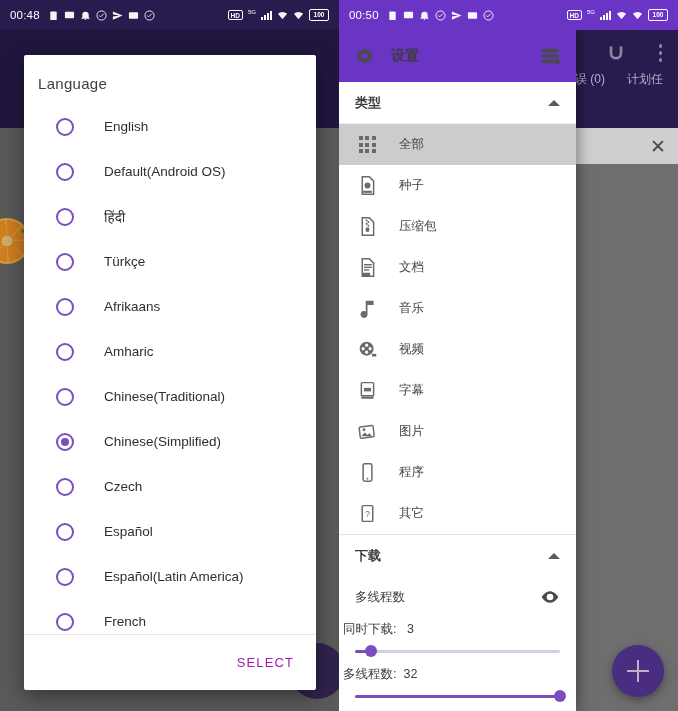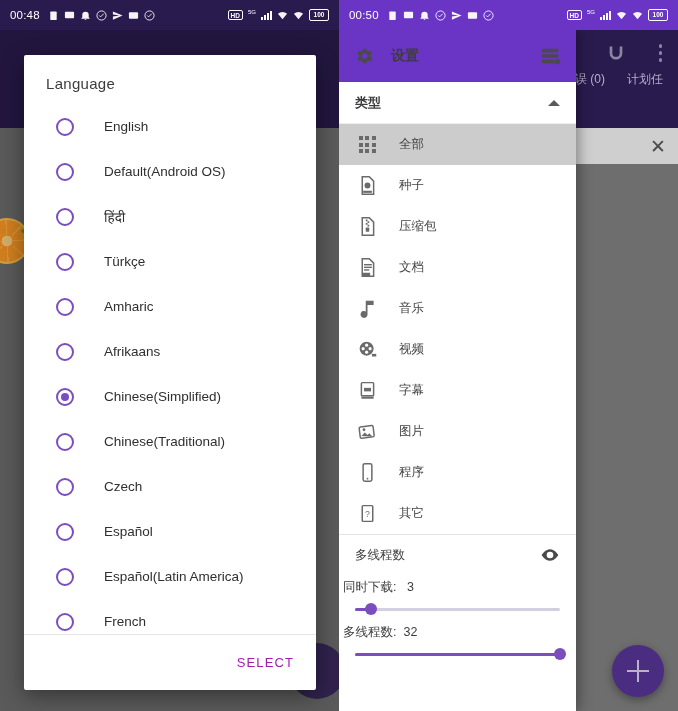--- a/index.html
+++ b/index.html
@@ -72,21 +72,21 @@
   }
 
   
   .scrim { position: absolute; inset: 30px 0 0 0; background: rgba(0,0,0,0.18); z-index: 5; }
   .dialog {
     position: absolute; left: 24px; top: 55px; width: 292px; height: 635px;
     background: #ffffff; border-radius: 2px; z-index: 10;
     box-shadow: 0 6px 22px rgba(0,0,0,.42);
     display: flex; flex-direction: column; overflow: hidden;
   }
-  .dlg-title { padding: 20px 22px 10px 22px; font-size: 15px; color: #3d3d3d; letter-spacing: .3px; }
+  .dlg-title { padding: 20px 22px 10px 14px; font-size: 15px; color: #3d3d3d; letter-spacing: .3px; }
   .dlg-list { flex: 1; overflow: hidden; padding: 2px 0 6px 0; }
   .lang-row { display: flex; align-items: center; height: 45px; padding: 0 22px 0 32px; }
   .radio {
     width: 18px; height: 18px; border-radius: 50%;
     border: 2px solid #7c4dbe; flex: 0 0 18px; position: relative;
   }
   .radio.on::after {
     content: ""; position: absolute; left: 3px; top: 3px;
     width: 8px; height: 8px; border-radius: 50%; background: #7c4dbe;
   }
@@ -278,33 +278,33 @@
           <div class="lang-row">
             <div class="radio"></div>
             <div class="lang-label">हिंदी</div>
           </div>
           <div class="lang-row">
             <div class="radio"></div>
             <div class="lang-label">Türkçe</div>
           </div>
           <div class="lang-row">
             <div class="radio"></div>
+            <div class="lang-label">Afrikaans</div>
+          </div>
+          <div class="lang-row">
+            <div class="radio"></div>
             <div class="lang-label">Amharic</div>
           </div>
           <div class="lang-row">
             <div class="radio"></div>
-            <div class="lang-label">Afrikaans</div>
+            <div class="lang-label">Chinese(Traditional)</div>
           </div>
           <div class="lang-row">
             <div class="radio on"></div>
             <div class="lang-label">Chinese(Simplified)</div>
-          </div>
-          <div class="lang-row">
-            <div class="radio"></div>
-            <div class="lang-label">Chinese(Traditional)</div>
           </div>
           <div class="lang-row">
             <div class="radio"></div>
             <div class="lang-label">Czech</div>
           </div>
           <div class="lang-row">
             <div class="radio"></div>
             <div class="lang-label">Español</div>
           </div>
           <div class="lang-row">
@@ -544,20 +544,24 @@
               <svg viewBox="0 0 24 24">
                 <rect x="6" y="3" width="12" height="18" rx="1" fill="none" stroke="#6a6a6a" stroke-width="1.7"></rect>
                 <text x="12" y="16" font-size="10" text-anchor="middle" fill="#6a6a6a" font-family="sans-serif">?</text>
               </svg>
             </span>
             <span class="cat-label">其它</span>
           </div>
         </div>
 
       <div class="dl-sec">
+        <div class="sec-header" style="border-bottom:none">
+          <span>下载</span>
+          <span class="chev"></span>
+        </div>
         <div class="dl-row">
           <span>多线程数</span>
           <span class="eye">
             <svg viewBox="0 0 24 24">
                 <path d="M12 5C6 5 2 12 2 12s4 7 10 7 10-7 10-7-4-7-10-7zm0 11a4 4 0 110-8 4 4 0 010 8z"></path>
               </svg>
           </span>
         </div>
         <div class="slider-label">
           <span>同时下载:</span>

